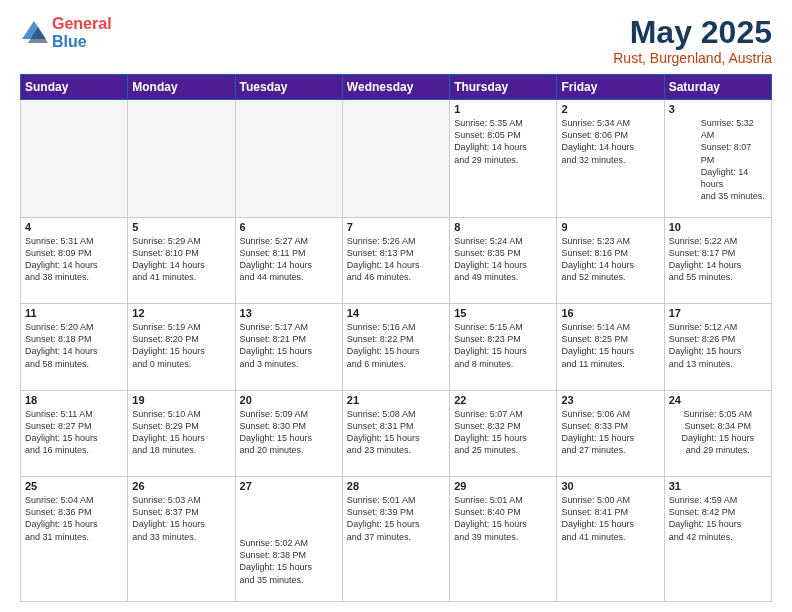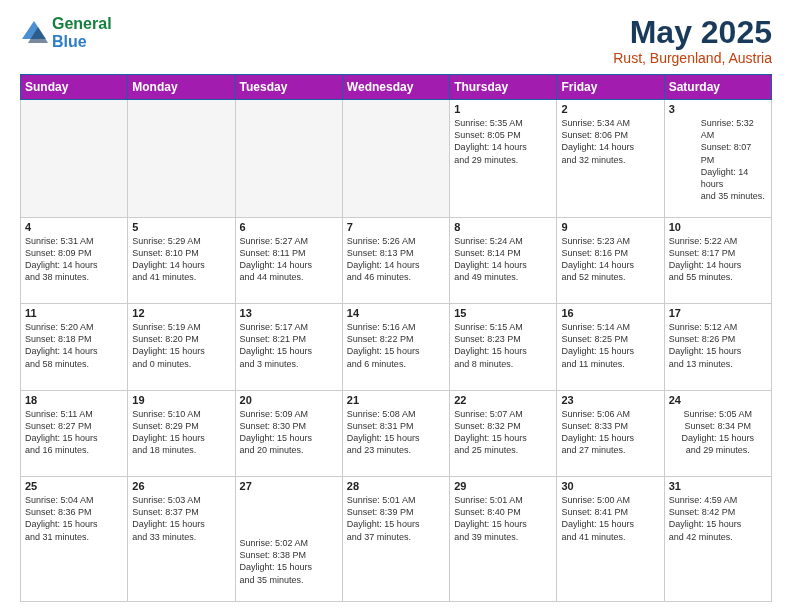--- a/index.html
+++ b/index.html
@@ -46,21 +46,21 @@
       color: #c2410c;
     }
     .calendar {
       flex: 1;
       border: 1px solid #ccc;
       border-collapse: collapse;
       width: 100%;
       table-layout: fixed;
     }
     .calendar th {
-      background: #a21caf;
+      background: #4c1d95;
       color: #fff;
       font-size: 12px;
       font-weight: bold;
       padding: 5px 4px;
       text-align: left;
       border: 1px solid #1a5fa0;
     }
     .calendar td {
       border: 1px solid #ccc;
       vertical-align: top;
@@ -89,21 +89,21 @@
 <body>
 
 <div class="page">
   <div class="header">
     <div class="logo">
       <svg class="logo-icon" viewBox="0 0 28 28">
         <polygon points="14,2 26,20 2,20" fill="#2e7dc9" opacity="0.85"></polygon>
         <polygon points="18,8 28,24 8,24" fill="#1a3a5c" opacity="0.6"></polygon>
       </svg>
       <div>
-        <div style="font-size:16px;font-weight:bold;color:#15803d;">General</div>
+        <div style="font-size:16px;font-weight:bold;color:#ef4444;">General</div>
         <div style="font-size:16px;font-weight:bold;color:#2e7dc9;">Blue</div>
       </div>
     </div>
     <div class="title-block">
       <div class="main-title">May 2025</div>
       <div class="subtitle">Rust, Burgenland, Austria</div>
     </div>
   </div>
 
   <table class="calendar">
@@ -171,21 +171,21 @@
           <td>
             <div class="day-number">7</div>
             <div class="cell-text" style="white-space: pre-line;">Sunrise: 5:26 AM
 Sunset: 8:13 PM
 Daylight: 14 hours
 and 46 minutes.</div>
           </td>
           <td>
             <div class="day-number">8</div>
             <div class="cell-text" style="white-space: pre-line;">Sunrise: 5:24 AM
-Sunset: 8:14 PM
+Sunset: 8:35 PM
 Daylight: 14 hours
 and 49 minutes.</div>
           </td>
           <td>
             <div class="day-number">9</div>
             <div class="cell-text" style="white-space: pre-line;">Sunrise: 5:23 AM
 Sunset: 8:16 PM
 Daylight: 14 hours
 and 52 minutes.</div>
           </td>

